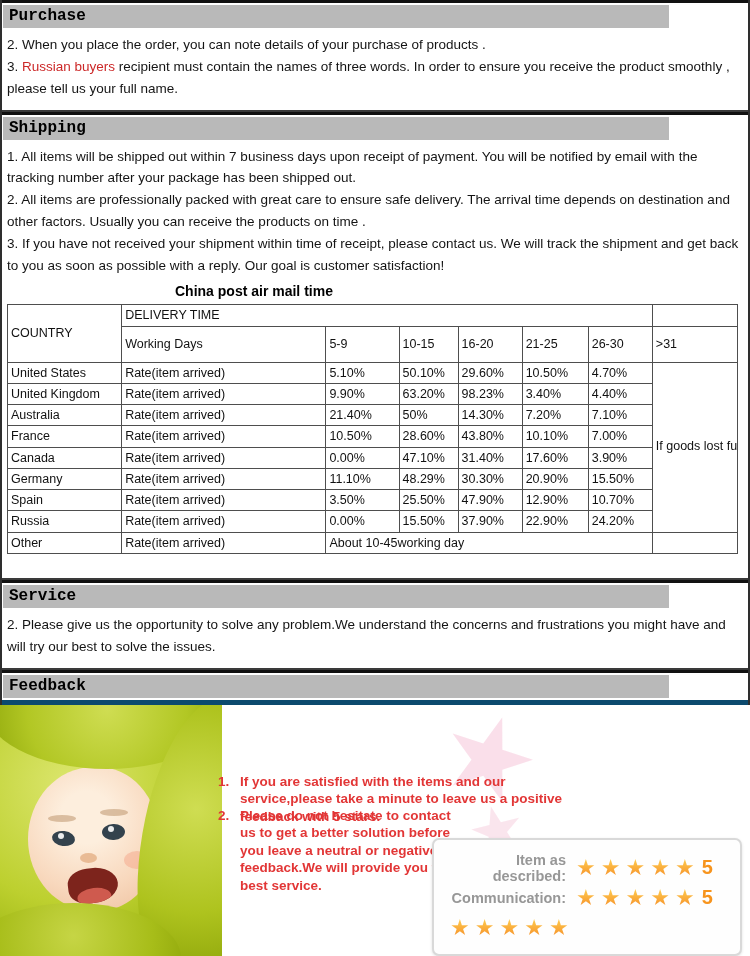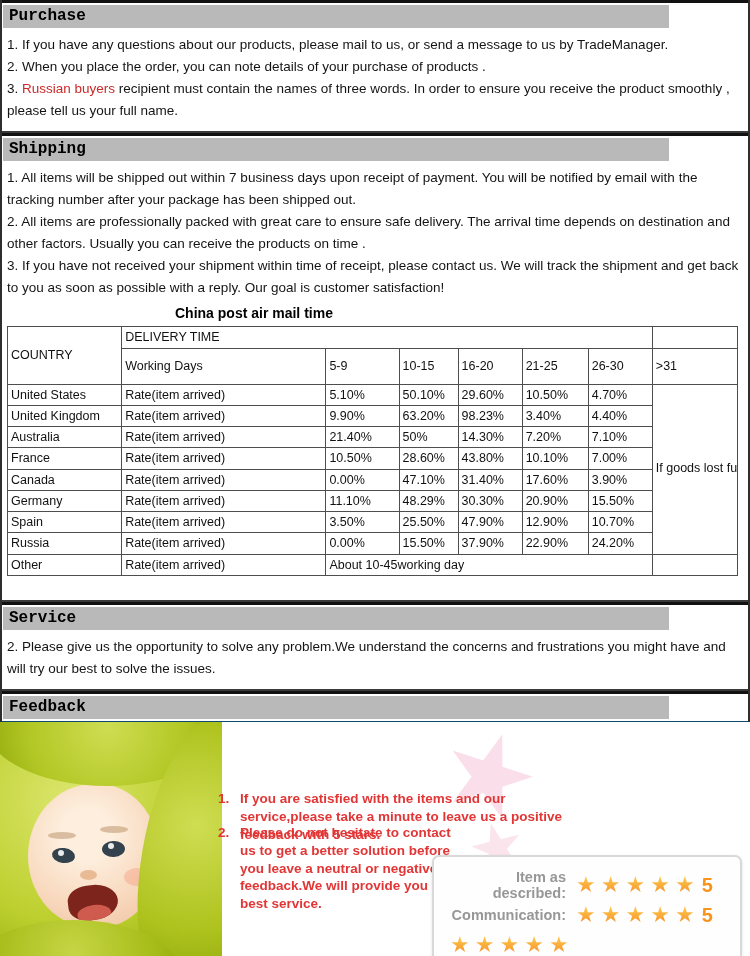--- a/index.html
+++ b/index.html
@@ -69,21 +69,20 @@
 </head>
 <body>
 
 <div class="page">
   <div class="frame">
 
     <div class="bar-row">
       <div class="section-bar">Purchase</div>
     </div>
     <div class="content">
-      <p>1. If you have any questions about our products, please mail to us, or send a message to us by TradeManager.</p>
       <p>2. When you place the order, you can note details of your purchase of products .</p>
       <p><span>3. </span><span class="red-inline">Russian buyers</span><span> recipient must contain the names of three words. In order to ensure you receive the product smoothly , please tell us your full name.</span></p>
     </div>
 
     <div class="bar-row">
       <div class="section-bar">Shipping</div>
     </div>
     <div class="content">
       <p>1. All items will be shipped out within 7 business days upon receipt of payment. You will be notified by email with the tracking number after your package has been shipped out.</p>
       <p>2. All items are professionally packed with great care to ensure safe delivery. The arrival time depends on destination and other factors. Usually you can receive the products on time .</p>
@@ -199,21 +198,21 @@
         </table>
     </div>
 
     <div class="bar-row">
       <div class="section-bar">Service</div>
     </div>
     <div class="content">
       <p>2. Please give us the opportunity to solve any problem.We understand the concerns and frustrations you might have and will try our best to solve the issues.</p>
     </div>
 
-    <div class="bar-row" style="border-bottom:1px solid #0c4a6e;">
+    <div class="bar-row" style="border-bottom:5px solid #0c4a6e;">
       <div class="section-bar">Feedback</div>
     </div>
   </div>
 
   <div class="fb-visual">
     <span class="deco-star ds1">★</span>
     <span class="deco-star ds2">★</span>
 
     <div class="baby">
       <div class="hood-back"></div>

